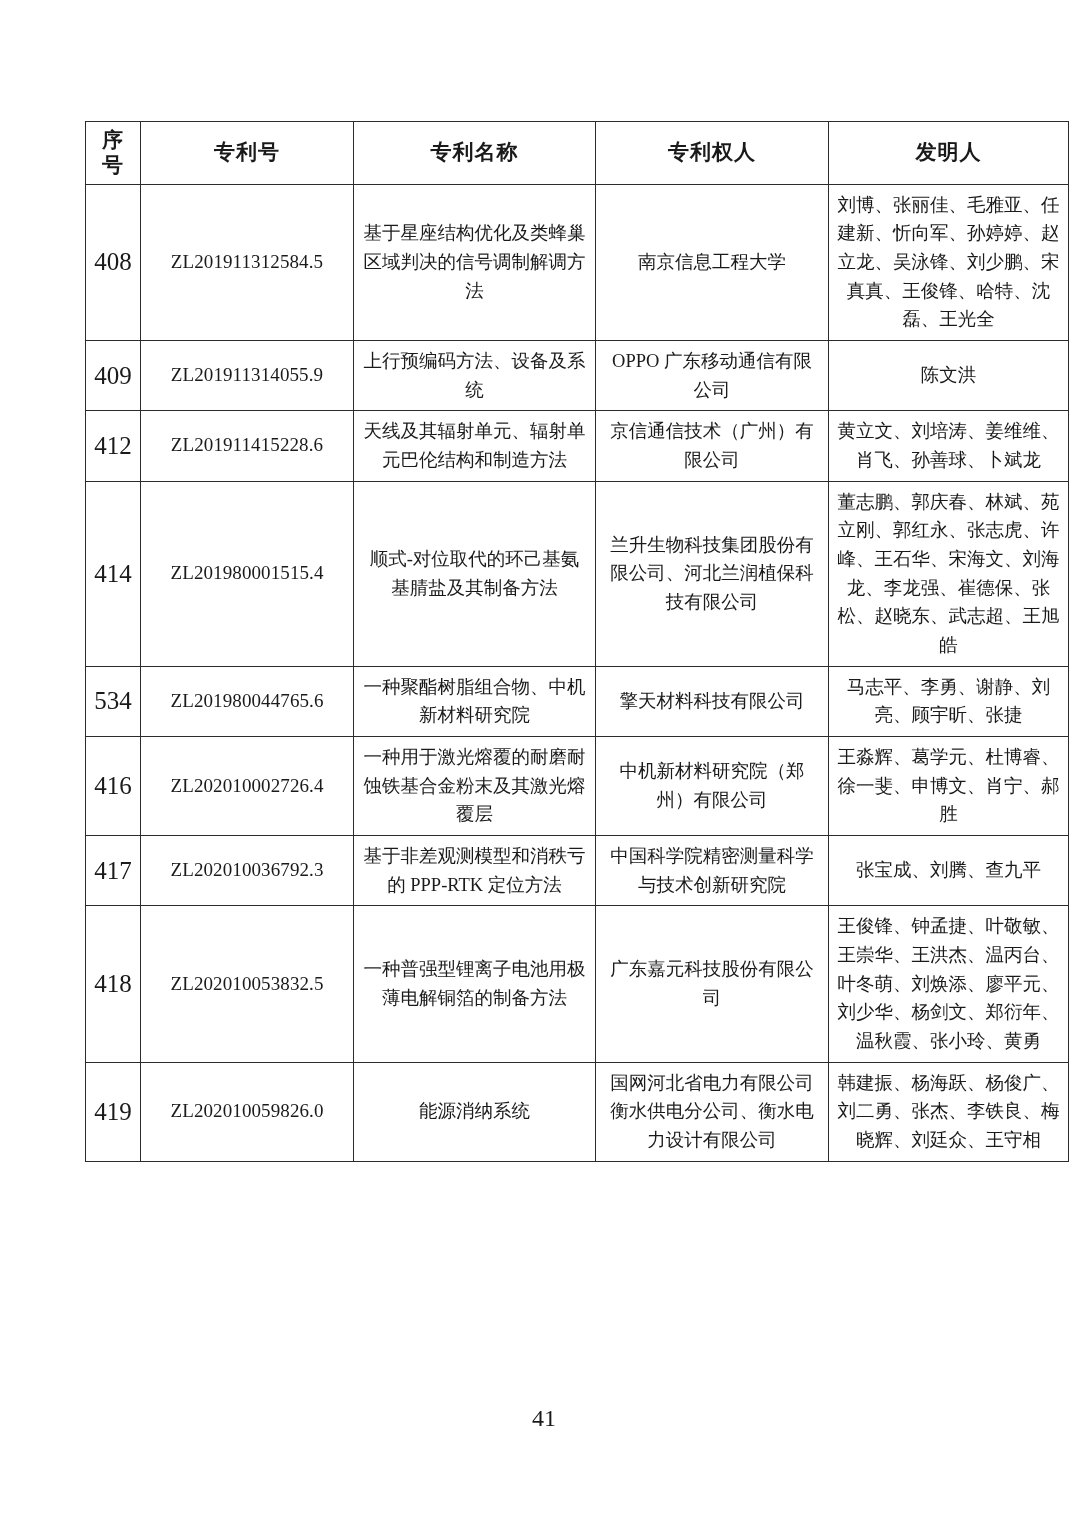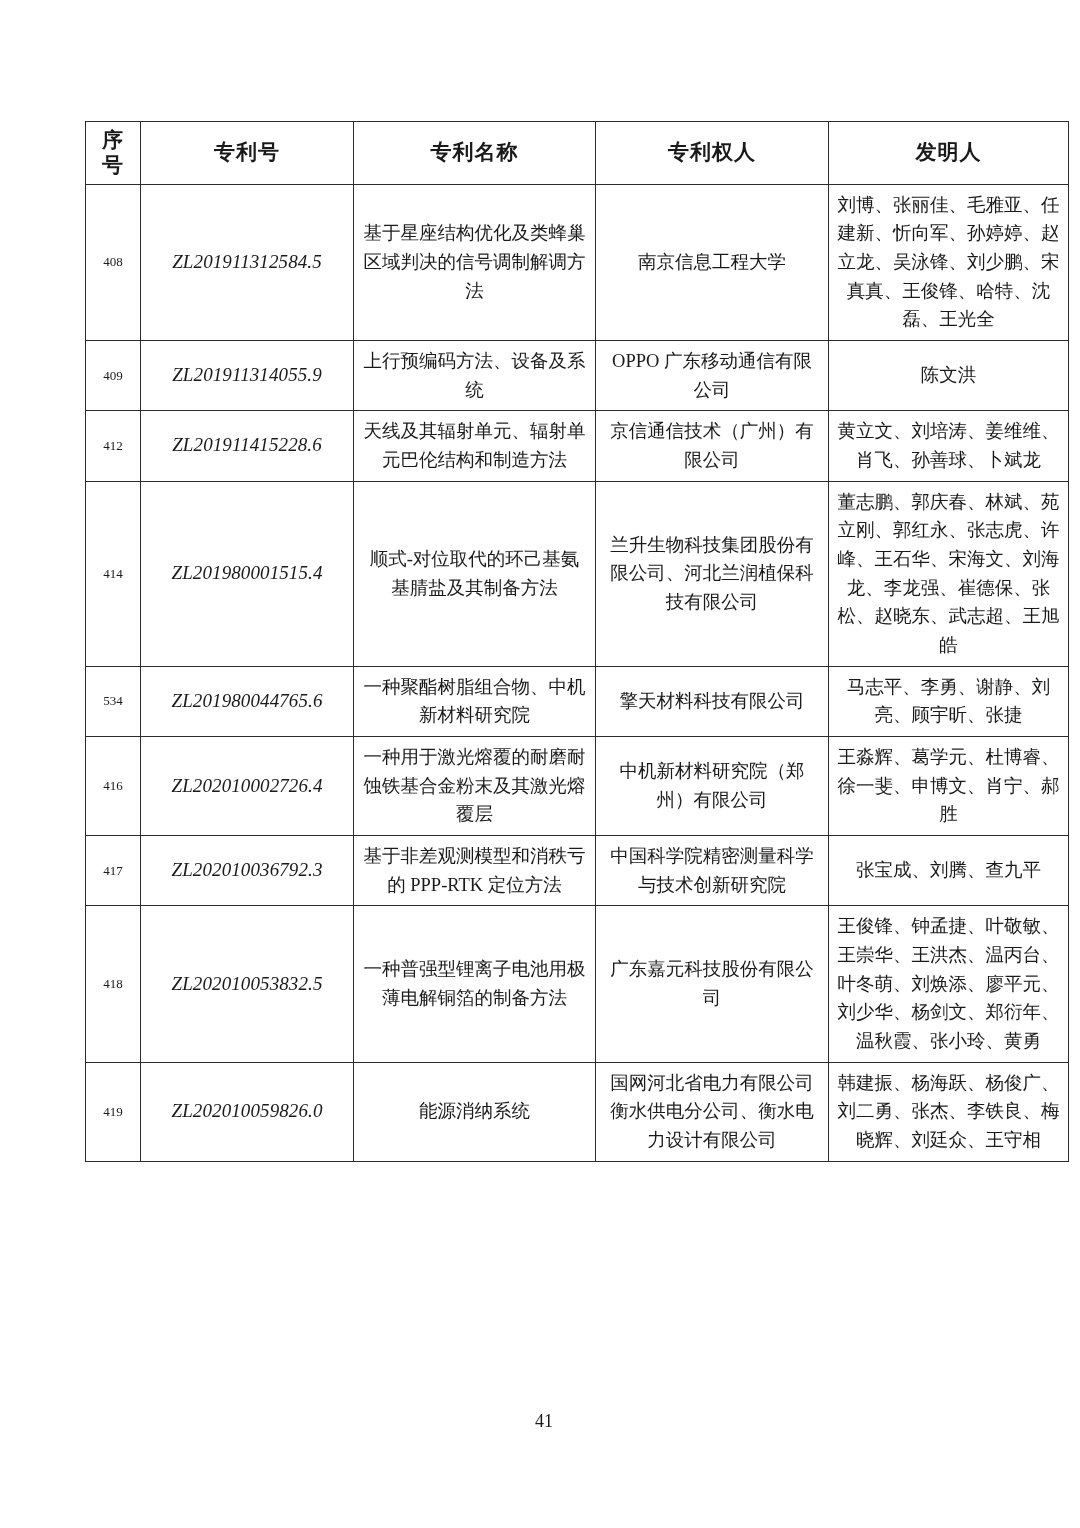--- a/index.html
+++ b/index.html
@@ -56,42 +56,41 @@
   .col-seq { width: 50px; }
   .col-num { width: 198px; }
   .col-title { width: 227px; }
   .col-owner { width: 218px; }
   .col-inventor { width: 225px; }
 
   tbody td {
     font-size: 18px;
   }
   tbody td.cell-seq {
-    font-size: 13px;
+    font-size: 25px;
     font-family: "Liberation Serif", "DejaVu Serif", serif;
   }
   tbody td.cell-num {
     font-size: 19px;
     letter-spacing: 0.1px;
     white-space: nowrap;
     font-family: "Liberation Serif", "DejaVu Serif", serif;
-    font-style: italic;
   }
   tbody td.cell-title,
   tbody td.cell-owner,
   tbody td.cell-inventor {
     font-size: 18.5px;
     line-height: 1.55;
   }
   .page-footer {
     margin-top: auto;
     padding-top: 34px;
     padding-bottom: 96px;
     text-align: center;
-    font-size: 18px;
+    font-size: 24px;
     font-family: "Liberation Serif", "DejaVu Serif", serif;
     color: #1a1a1a;
   }
 </style>
 </head>
 <body>
 
 <div class="page">
 
   <table class="patent-table">

